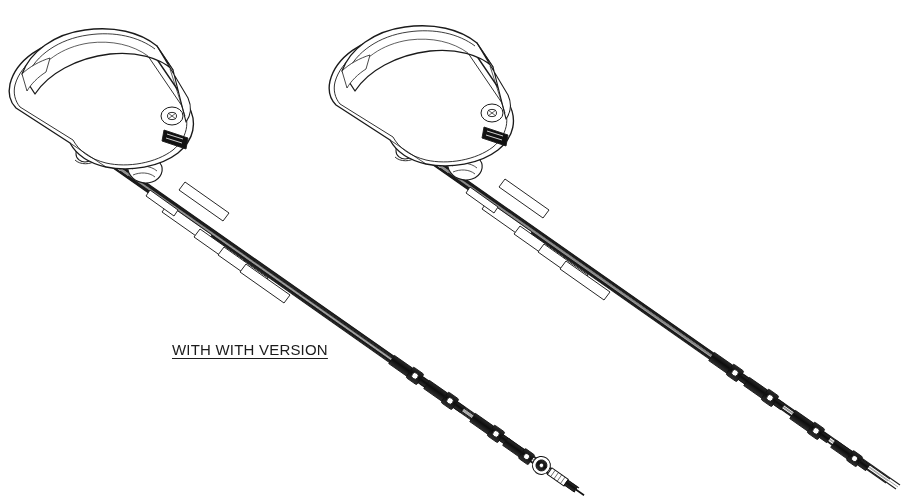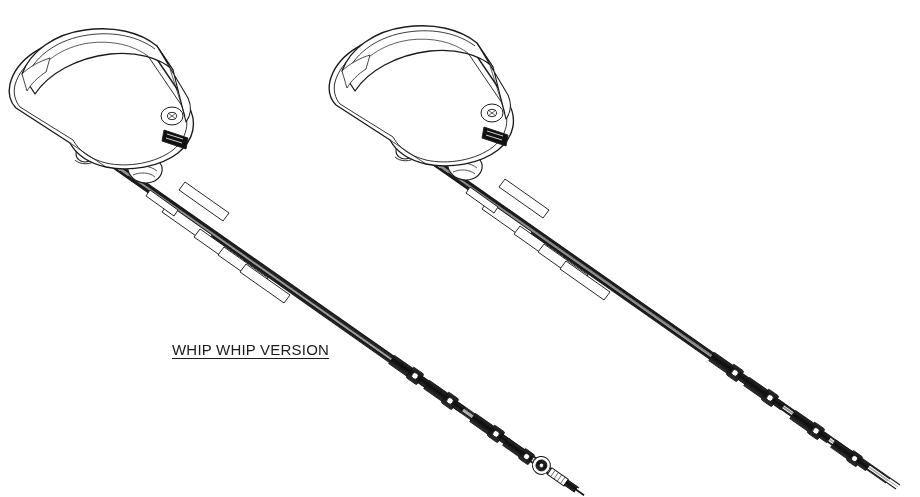--- a/index.html
+++ b/index.html
@@ -290,16 +290,16 @@
       </g>
 
       <g transform="translate(322,9)">
         <use href="#sharkFinHousing"></use>
       </g>
     </g>
 
   </svg>
 
   <div class="caption-layer">
-    <div class="caption" id="caption-with-whip">WHIP WHIP VERSION</div>
+    <div class="caption" id="caption-with-whip">WITH WITH VERSION</div>
   </div>
 
 </div>
 
 </body></html>

